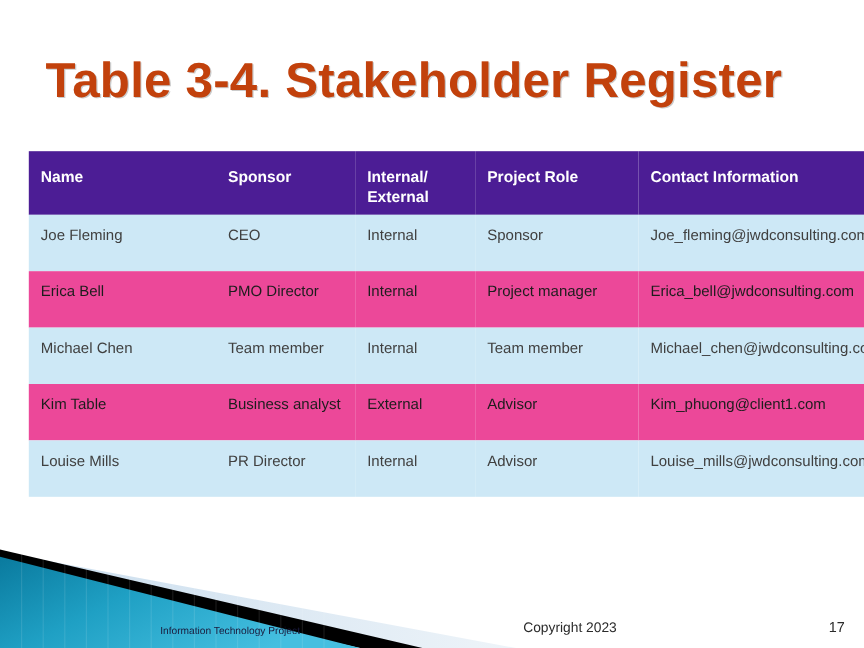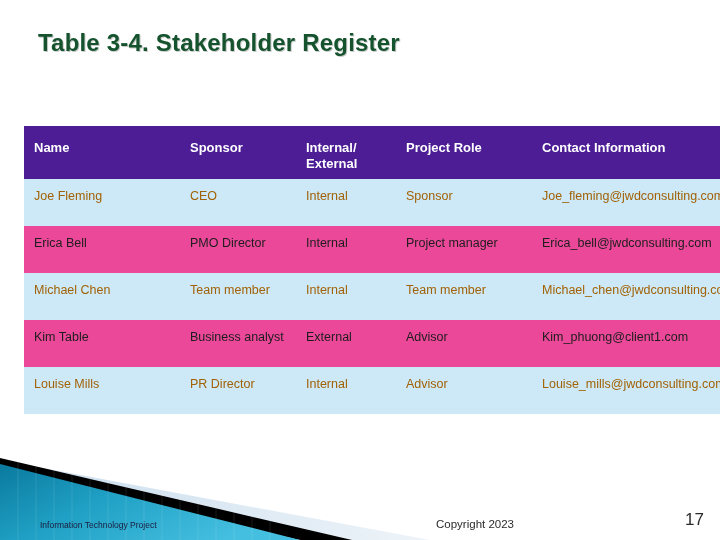--- a/index.html
+++ b/index.html
@@ -13,25 +13,25 @@
     position: relative;
     overflow: hidden;
     font-family: "Liberation Sans", sans-serif;
     background: #ffffff;
   }
 
   
   .slide-title {
     position: absolute;
     left: 38px;
-    top: 29px;
+    top: 44px;
     width: 650px;
-    font-size: 24px;
+    font-size: 41px;
     font-weight: bold;
-    color: #14532d;
+    color: #c2410c;
     letter-spacing: 0.2px;
     text-shadow: 1px 1px 0 rgba(160,160,160,0.55);
     white-space: nowrap;
   }
 
   
   .table-wrap {
     position: absolute;
     left: 24px;
     top: 126px;
@@ -58,21 +58,21 @@
     font-size: 13px;
     height: 33px;
     padding-top: 14px;
     padding-bottom: 6px;
   }
   table.stakeholder tbody tr {
     height: 47px;
   }
   table.stakeholder tbody tr.row-light td {
     background: #cde8f6;
-    color: #a16207;
+    color: #404040;
   }
   table.stakeholder tbody tr.row-dark td {
     background: #ec4899;
     color: #1d1d1d;
   }
   .col-name     { width: 138px; }
   .col-position { width: 98px;  }
   .col-intext   { width: 82px;  }
   .col-role     { width: 118px; }
   .col-contact  { width: 236px; }
@@ -87,39 +87,39 @@
     overflow: hidden;
   }
   .footer-band svg {
     display: block;
   }
   .footer-book-title {
     position: absolute;
     left: 40px;
     bottom: 8px;
     width: 210px;
-    text-align: left;
+    text-align: right;
     font-size: 8.5px;
     color: #1a1a3c;
     line-height: 1.5;
     z-index: 5;
   }
   .footer-copyright {
     position: absolute;
     left: 436px;
     bottom: 10px;
     font-size: 11.5px;
     color: #2b2b2b;
     z-index: 5;
   }
   .footer-pagenum {
     position: absolute;
     right: 16px;
     bottom: 10px;
-    font-size: 17px;
+    font-size: 12px;
     color: #2b2b2b;
     z-index: 5;
   }
 </style>
 </head>
 <body>
 
 <div class="slide-title">Table 3-4. Stakeholder Register</div>
 
 <div class="table-wrap">

